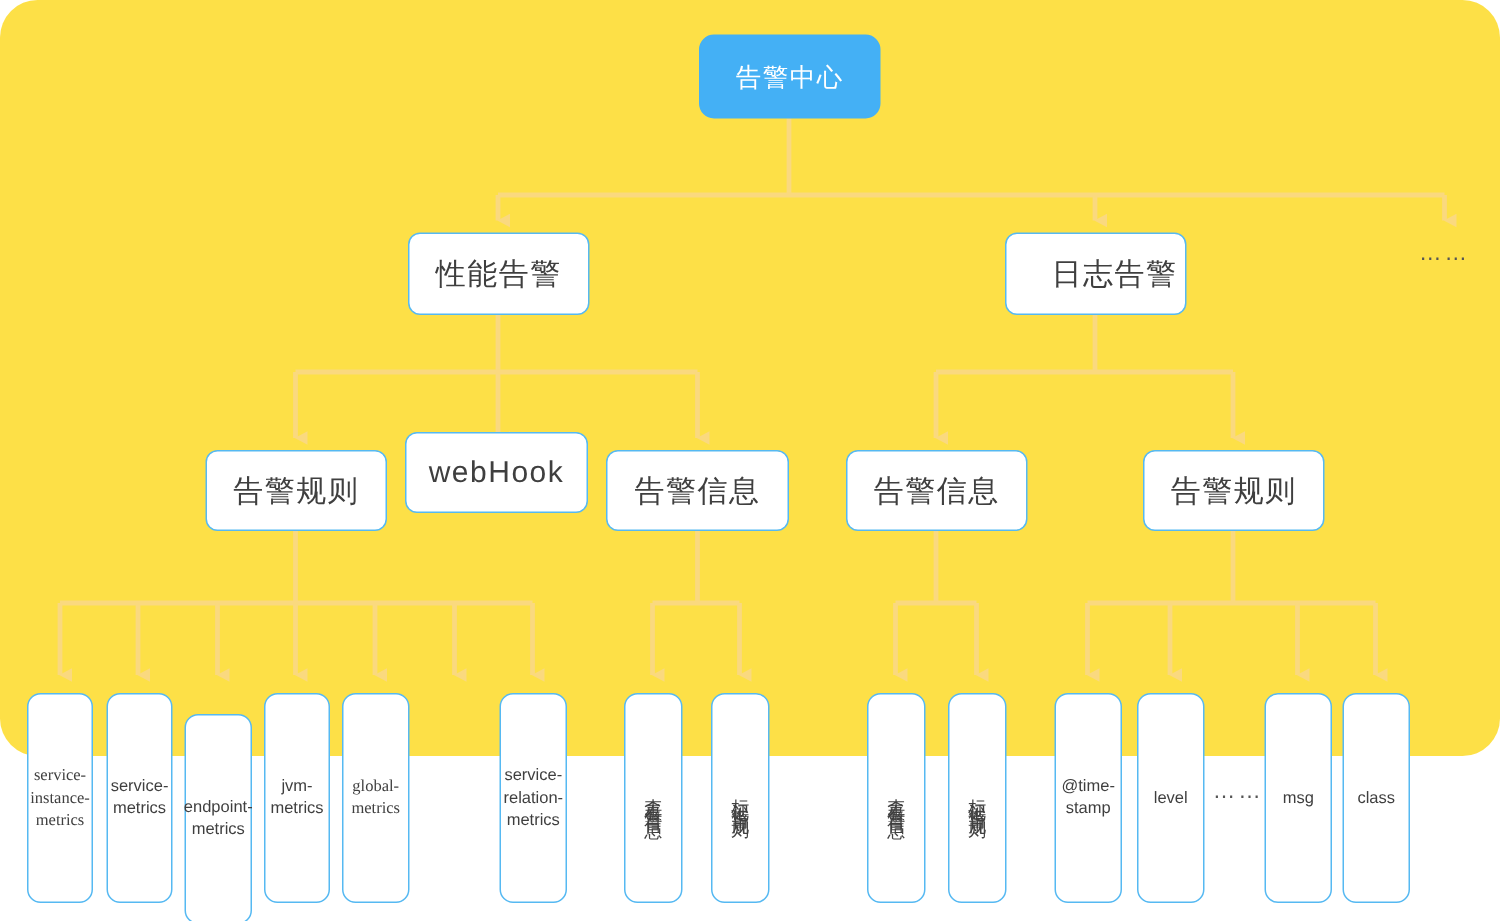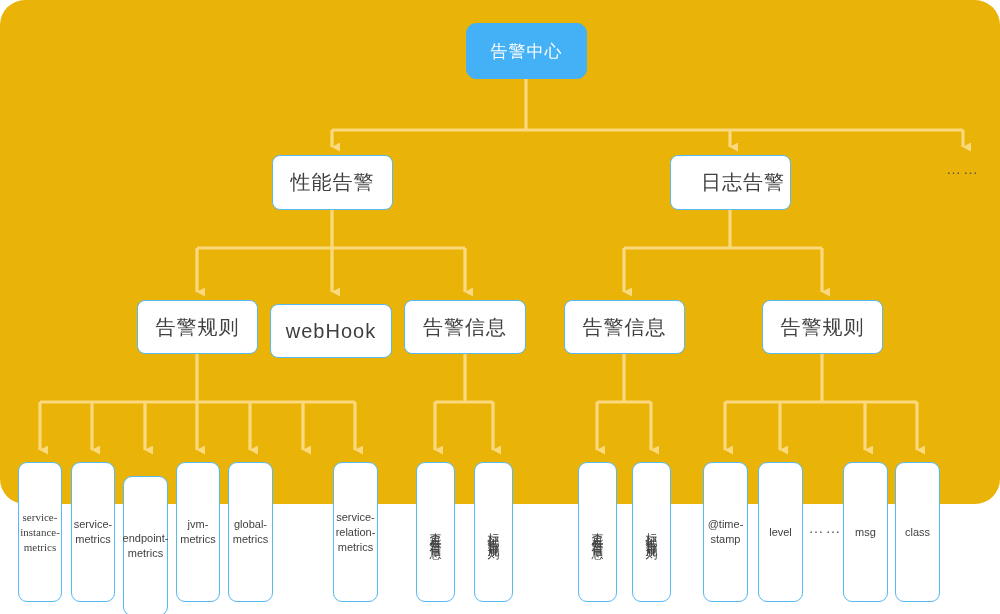--- a/index.html
+++ b/index.html
@@ -1,18 +1,18 @@
 <!DOCTYPE html>
 <html><head>
 <meta charset="utf-8">
 <style>
   html,body{margin:0;padding:0;background:#ffffff;}
   body{width:1000px;height:614px;overflow:hidden;
        font-family:"Liberation Sans","DejaVu Sans",sans-serif;}
-  #canvas{position:relative;width:1000px;height:504px;background:#eab308;border-radius:25px;}
+  #canvas{position:relative;width:1000px;height:504px;background:#fde047;border-radius:25px;}
   svg.links{position:absolute;left:0;top:0;width:1000px;height:614px;}
 
   .node{position:absolute;box-sizing:border-box;display:flex;
         align-items:center;justify-content:center;text-align:center;
         border-radius:8px;}
   .node-root{background:#44b0f5;color:#ffffff;border:1px solid #44b0f5;
         font-size:17px;letter-spacing:1px;border-radius:10px;}
   .node-box{background:#ffffff;border:1.4px solid #56b9f2;color:#3f3f3f;
         font-size:20px;letter-spacing:1px;text-align:center;}
   .node-leaf{background:#ffffff;border:1.4px solid #56b9f2;color:#3f3f3f;
@@ -96,21 +96,21 @@
   </div>
 
   <div class="ellipsis" style="left:938px;top:158px;width:50px;height:20px;">
     <span class="lbl">……</span>
   </div>
 
   <div class="node node-box" style="left:137px;top:300px;width:121px;height:54px;">
     <span class="lbl">告警规则</span>
   </div>
 
-  <div class="node node-box" style="left:270px;top:304px;width:122px;height:54px;">
+  <div class="node node-box" style="left:270px;top:288px;width:122px;height:54px;">
     <span class="lbl">webHook</span>
   </div>
 
   <div class="node node-box" style="left:404px;top:300px;width:122px;height:54px;">
     <span class="lbl">告警信息</span>
   </div>
 
   <div class="node node-box" style="left:564px;top:300px;width:121px;height:54px;">
     <span class="lbl">告警信息</span>
   </div>
@@ -124,21 +124,21 @@
   </div>
   <div class="node node-leaf" style="left:71px;top:462px;width:44px;height:140px;">
     <span class="lbl">service-metrics</span>
   </div>
   <div class="node node-leaf" style="left:123px;top:476px;width:45px;height:140px;">
     <span class="lbl">endpoint-metrics</span>
   </div>
   <div class="node node-leaf" style="left:176px;top:462px;width:44px;height:140px;">
     <span class="lbl">jvm-metrics</span>
   </div>
-  <div class="node node-leaf" style="left:228px;top:462px;width:45px;height:140px;">
+  <div class="node node-leaf" style="left:228px;top:462px;width:45px;height:140px;font-family:Liberation Serif, serif;">
     <span class="lbl">global-metrics</span>
   </div>
   <div class="node node-leaf" style="left:333px;top:462px;width:45px;height:140px;">
     <span class="lbl">service-relation-metrics</span>
   </div>
 
   <div class="node node-leaf vert" style="left:416px;top:462px;width:39px;height:140px;">
     <span class="lbl">查看告警信息</span>
   </div>
   <div class="node node-leaf vert" style="left:474px;top:462px;width:39px;height:140px;">

